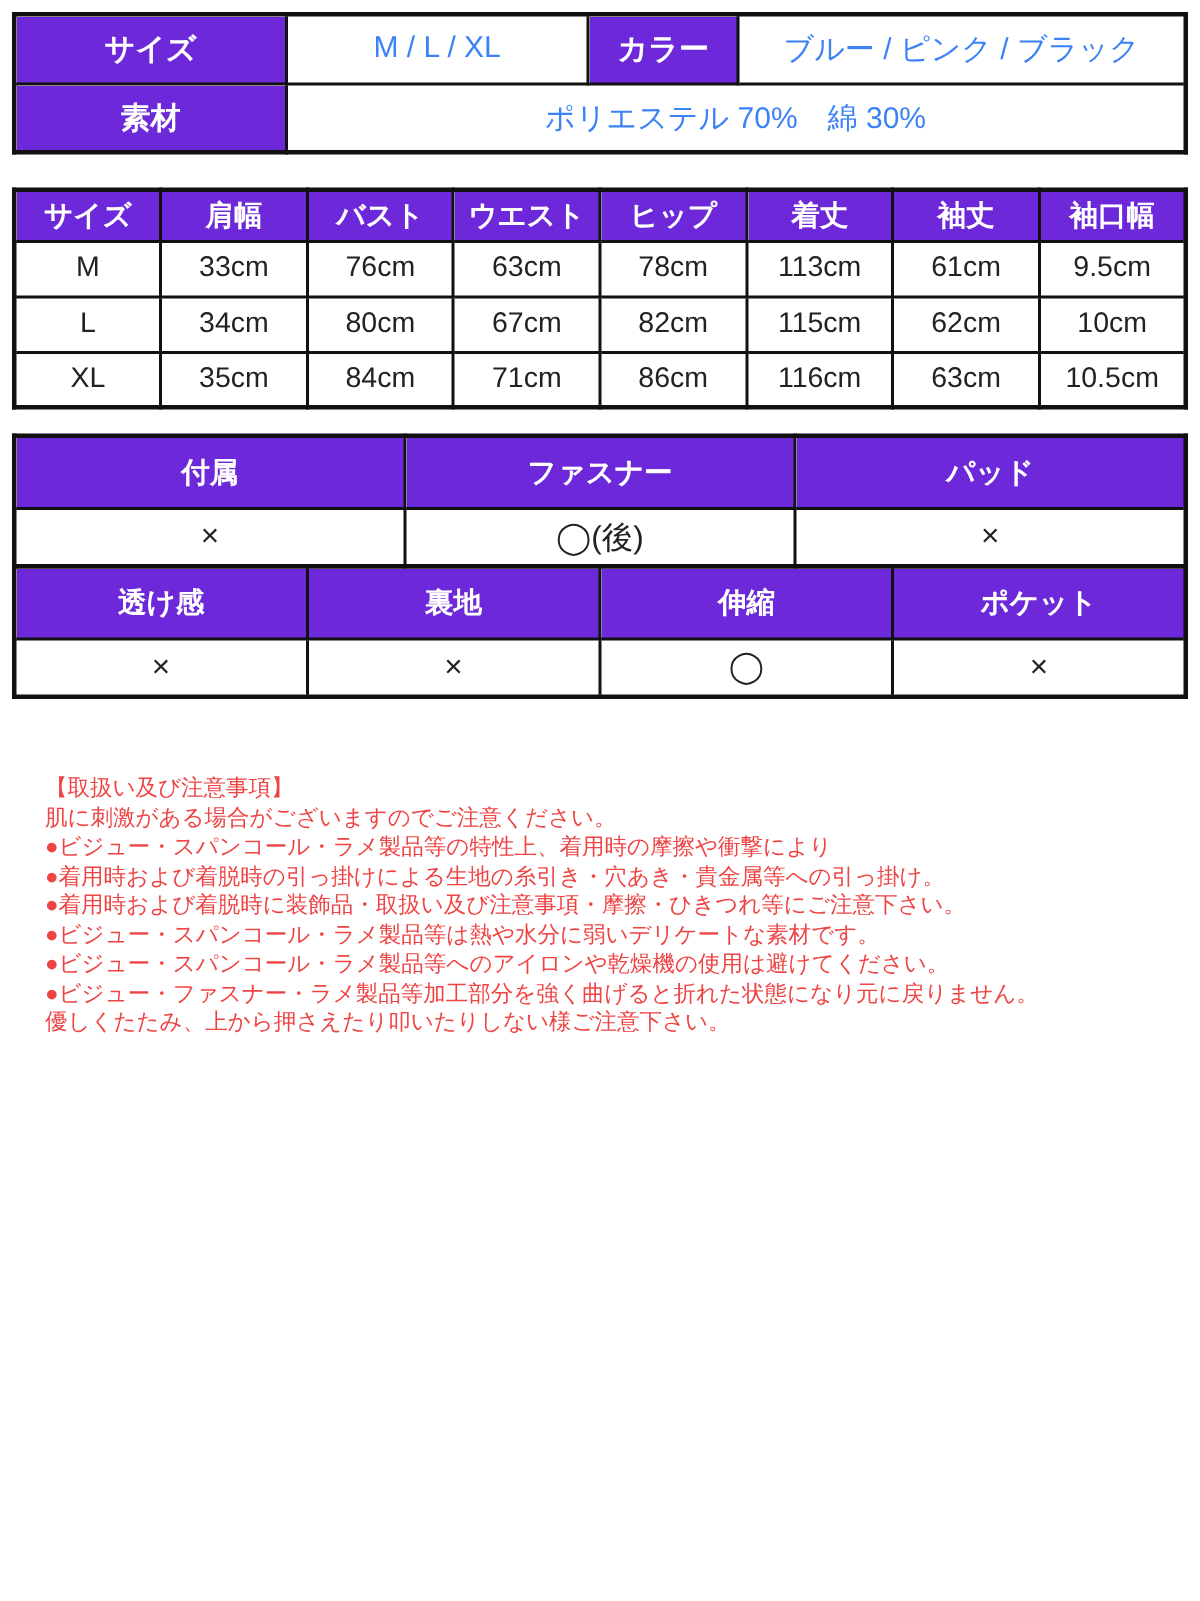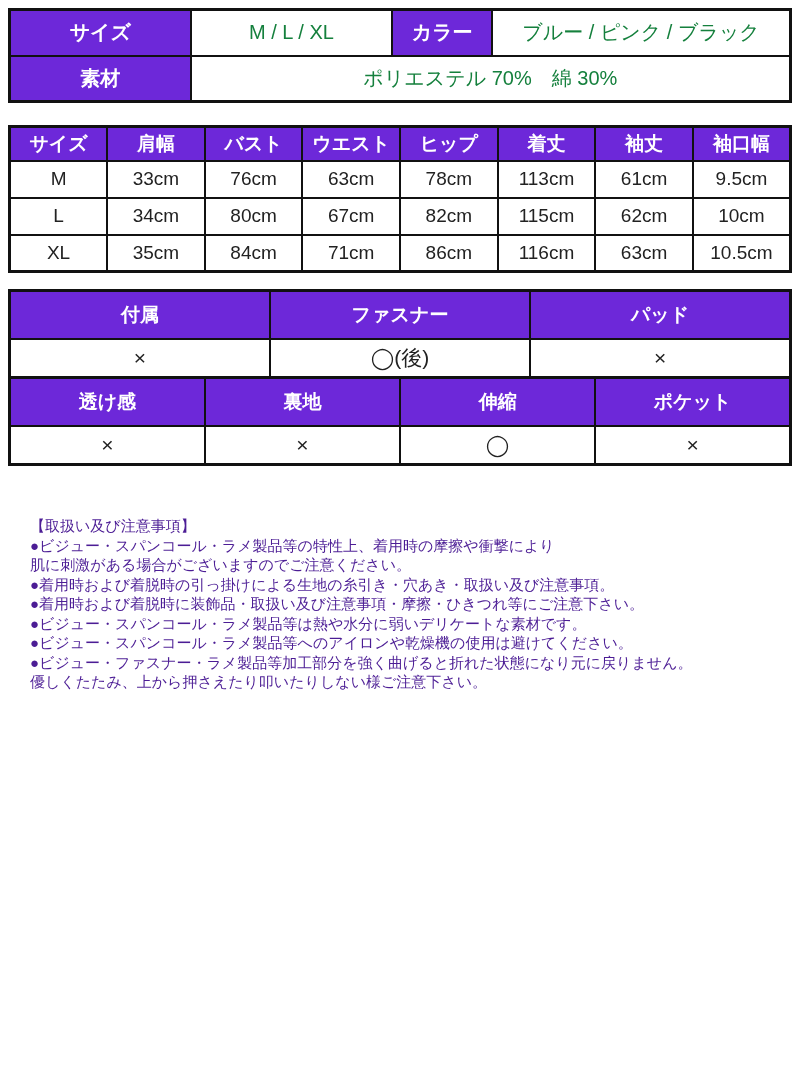--- a/index.html
+++ b/index.html
@@ -25,41 +25,41 @@
     white-space: nowrap;
   }
   th {
     background: #6d28d9;
     color: #ffffff;
     font-weight: bold;
   }
 
   
   .t-summary th, .t-summary td { height: 46px; font-size: 20px; }
-  .t-summary td { color: #15803d; }
+  .t-summary td { color: #3b82f6; }
 
   
   .t-sizes { margin-top: 22px; }
   .t-sizes th { height: 34px; font-size: 19px; }
   .t-sizes td { height: 37px; font-size: 19px; color: #222; }
 
   
   .t-feat1 { margin-top: 16px; }
   .t-feat2 { margin-top: -3px; }
   .t-feat1 th, .t-feat2 th { height: 48px; font-size: 19px; }
   .t-feat1 td, .t-feat2 td { height: 39px; font-size: 21px; color: #222; }
 
   
   .notes {
     margin-top: 50px;
     padding-left: 22px;
     padding-right: 10px;
     font-size: 15px;
     line-height: 19.5px;
-    color: #4c1d95;
+    color: #ef4444;
   }
   .notes div { white-space: nowrap; }
 </style>
 </head>
 <body>
 
 <div class="content">
 
   <table class="t-summary">
     <colgroup>
@@ -154,23 +154,23 @@
       <td>×</td>
       <td>×</td>
       <td>◯</td>
       <td>×</td>
     </tr>
   </tbody>
     </table>
 
   <div class="notes">
     <div>【取扱い及び注意事項】</div>
+    <div>肌に刺激がある場合がございますのでご注意ください。</div>
     <div>●ビジュー・スパンコール・ラメ製品等の特性上、着用時の摩擦や衝撃により</div>
-    <div>肌に刺激がある場合がございますのでご注意ください。</div>
-    <div>●着用時および着脱時の引っ掛けによる生地の糸引き・穴あき・取扱い及び注意事項。</div>
+    <div>●着用時および着脱時の引っ掛けによる生地の糸引き・穴あき・貴金属等への引っ掛け。</div>
     <div>●着用時および着脱時に装飾品・取扱い及び注意事項・摩擦・ひきつれ等にご注意下さい。</div>
     <div>●ビジュー・スパンコール・ラメ製品等は熱や水分に弱いデリケートな素材です。</div>
     <div>●ビジュー・スパンコール・ラメ製品等へのアイロンや乾燥機の使用は避けてください。</div>
     <div>●ビジュー・ファスナー・ラメ製品等加工部分を強く曲げると折れた状態になり元に戻りません。</div>
     <div>優しくたたみ、上から押さえたり叩いたりしない様ご注意下さい。</div>
   </div>
 
 </div>
 
 </body></html>

